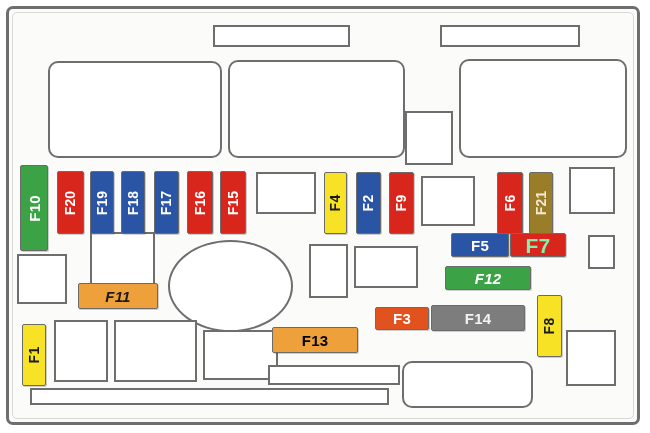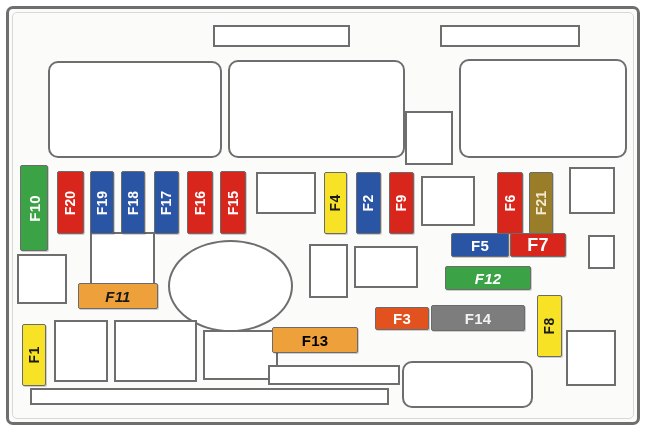--- a/index.html
+++ b/index.html
@@ -135,21 +135,21 @@
       </div>
       <div class="fuse vert" style="left: 497px; top: 172px; width: 26px; height: 62px; background: rgb(216, 38, 29); color: rgb(255, 255, 255); font-size: 14px;">
         <span class="lbl">F6</span>
       </div>
       <div class="fuse vert" style="left: 529px; top: 172px; width: 24px; height: 62px; background: rgb(154, 125, 40); color: rgb(242, 234, 210); font-size: 14px;">
         <span class="lbl">F21</span>
       </div>
       <div class="fuse horz" style="left: 451px; top: 233px; width: 58px; height: 24px; background: rgb(42, 85, 165); color: rgb(255, 255, 255); font-size: 15px;">
         <span class="lbl">F5</span>
       </div>
-      <div class="fuse horz" style="left: 510px; top: 233px; width: 56px; height: 24px; background: rgb(216, 38, 29); color: #ffffff; font-size: 18px; align-items: center;">
+      <div class="fuse horz" style="left: 510px; top: 233px; width: 56px; height: 24px; background: rgb(216, 38, 29); color: #86efac; font-size: 21px; align-items: center;">
         <span class="lbl">F7</span>
       </div>
       <div class="fuse horz" style="left: 445px; top: 266px; width: 86px; height: 24px; background: rgb(59, 162, 69); color: rgb(255, 255, 255); font-size: 15px; font-style: italic;">
         <span class="lbl">F12</span>
       </div>
       <div class="fuse horz" style="left: 375px; top: 307px; width: 54px; height: 23px; background: rgb(226, 82, 31); color: rgb(255, 255, 255); font-size: 15px; text-align: center;">
         <span class="lbl">F3</span>
       </div>
       <div class="fuse horz" style="left: 431px; top: 305px; width: 94px; height: 26px; background: rgb(125, 125, 125); color: rgb(242, 242, 242); font-size: 15px;">
         <span class="lbl">F14</span>

